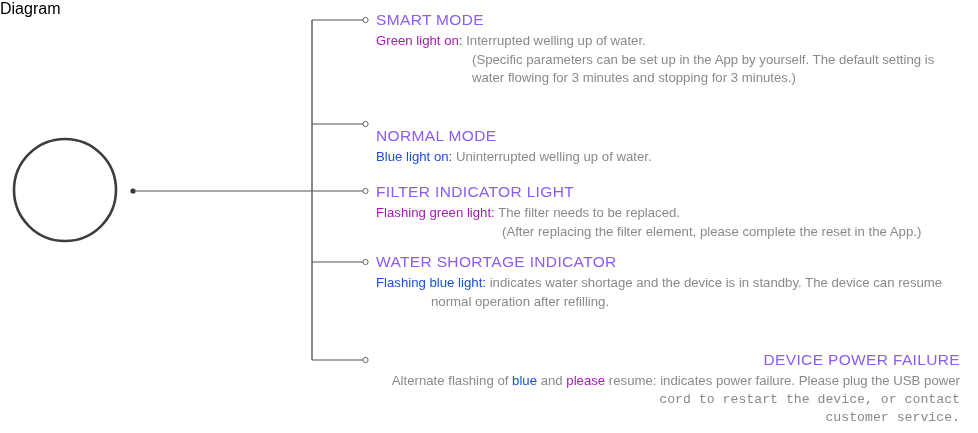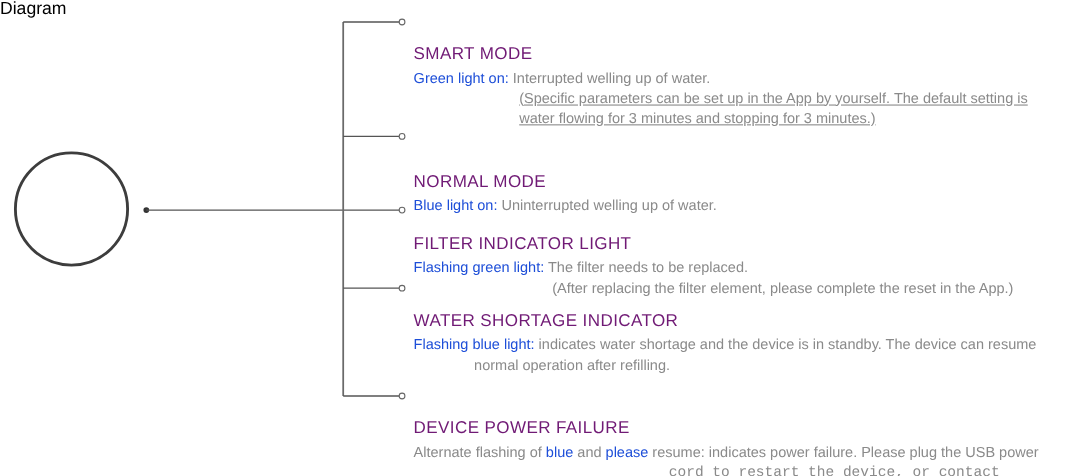--- a/index.html
+++ b/index.html
@@ -32,53 +32,52 @@
   }
 
   
   .callout {
     position: absolute;
     left: 376px;
   }
   .callout-title {
     font-size: 15.5px;
     letter-spacing: 0.35px;
-    color: #701a75;
+    color: #8b5cf6;
     font-weight: 400;
     line-height: 19px;
     white-space: nowrap;
-    margin-top: 30px;
   }
   .callout-body {
     font-size: 13.2px;
     color: #8a8a8a;
     line-height: 18.5px;
     margin-top: 3px;
     max-width: 584px;
   }
   .callout-body .lead-green {
-    color: #1d4ed8;
+    color: #a21caf;
   }
   .callout-body .lead-blue {
     color: #1d4ed8;
   }
   .callout-body .ln {
     display: block;
   }
-  .ind-1   { padding-left: 96px; text-decoration: underline; }
+  .ind-1   { padding-left: 96px; }
   .ind-2   { padding-left: 126px; }
   .ind-3   { padding-left: 55px; }
   .ind-4   { padding-left: 232px; font-family: Liberation Mono, monospace; }
 
   
   #callout-smart   { top: 10px; }
   #callout-normal  { top: 126px; }
   #callout-filter  { top: 182px; }
   #callout-water   { top: 252px; }
-  #callout-power   { top: 350px; }
+  #callout-power   { top: 350px; text-align: right; }
 </style>
 </head>
 <body>
 
 
 
 <div id="diagram-root">
 
   <svg id="connector-svg" viewBox="0 0 978 433">
 

